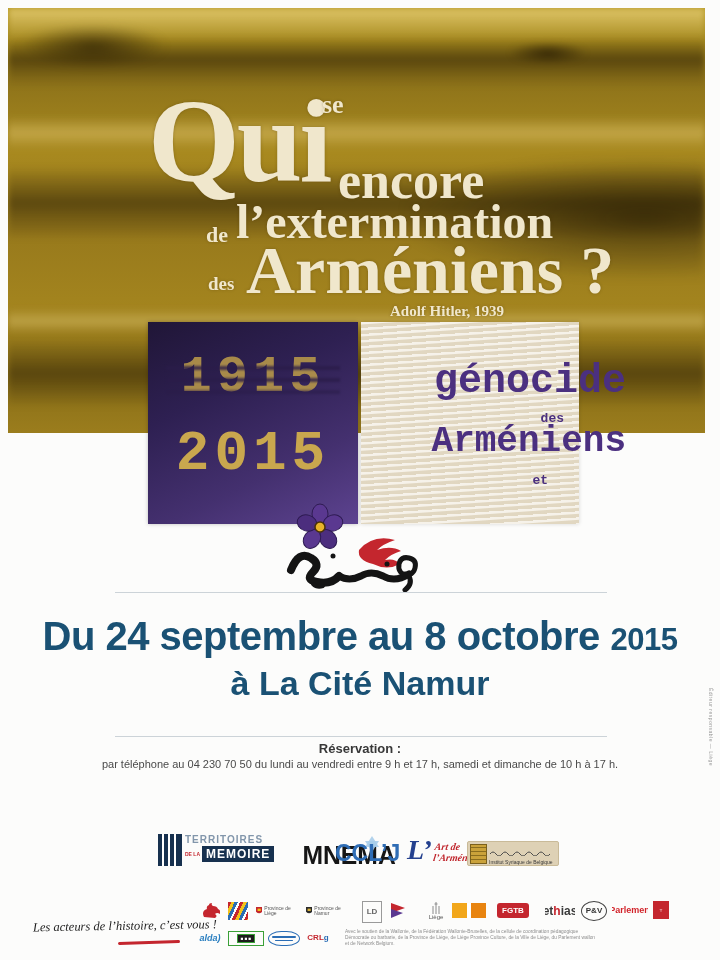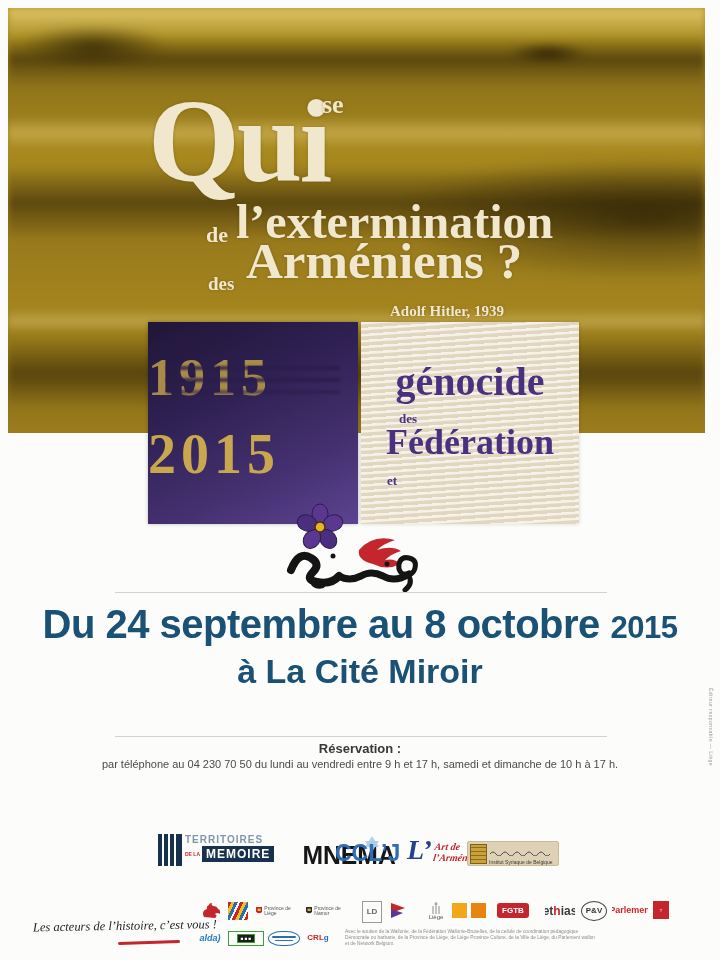--- a/index.html
+++ b/index.html
@@ -25,40 +25,40 @@
   .hword{position:absolute;font-family:"Liberation Serif",serif;font-weight:bold;color:#f0e7cc;
     text-shadow:0 0 3px rgba(70,50,10,.35);line-height:1;white-space:nowrap;}
 
   
   #panel-purple{left:148px;top:322px;width:210px;height:202px;
     background:linear-gradient(155deg,#201637 0%,#2e2052 35%,#44306f 70%,#5d4390 100%);
     box-shadow:0 0 4px rgba(0,0,0,.25);}
   #panel-cream{left:361px;top:322px;width:218px;height:202px;
     background:repeating-linear-gradient(176deg,rgba(255,255,255,.55) 0 2px,rgba(214,203,178,.5) 3px 6px),#ece3d0;
     box-shadow:0 0 4px rgba(0,0,0,.15);}
-  .yeartxt{position:absolute;width:100%;font-family:Liberation Serif, serif;
+  .yeartxt{position:absolute;width:100%;text-align:center;font-family:Liberation Mono, monospace;
     font-weight:bold;letter-spacing:5px;line-height:1;}
   #y1915{top:30px;font-size:52px;color:#b3944a;opacity:.92;}
   #y2015{top:104px;font-size:56px;color:#c9a74e;}
   .scratch{position:absolute;left:18px;right:18px;height:4px;background:rgba(42,29,74,.8);filter:blur(1px);}
-  .sub{position:absolute;width:100%;text-align:center;font-family:Liberation Serif, serif;
-    font-weight:bold;color:#4b3080;line-height:1;}
+  .sub{position:absolute;width:100%;text-align:right;font-family:Liberation Mono, monospace;
+    font-weight:bold;color:#4b3080;line-height:1;padding-left:47px;}
   .sub-small{font-size:13px;font-weight:bold;}
 
   
   #flower{left:295px;top:503px;width:50px;height:50px;}
 
   
   #calligraphy{left:283px;top:526px;width:150px;height:68px;}
 
   .sep{position:absolute;left:115px;width:492px;height:1px;background:#ccd3d8;}
 
   
   #event{left:0;top:602px;width:720px;text-align:center;color:#1a5174;}
-  #date-main{font-size:40px;font-weight:bold;letter-spacing:-.5px;line-height:1.1;}
+  #date-main{font-size:40px;font-weight:bold;letter-spacing:-.5px;line-height:1.1;margin-top:12px;}
   #date-year{font-size:31px;font-weight:bold;}
   #venue{font-size:34px;font-weight:bold;margin-top:6px;}
 
   
   #reservation{left:0;top:741px;width:720px;text-align:center;color:#4a4a4a;}
   #res-title{font-size:13px;font-weight:bold;color:#383838;}
   .res-line{font-size:11px;margin-top:2px;}
   .res-link{color:#5fa8cd;}
 
   
@@ -127,39 +127,40 @@
     <div class="streak s3"></div>
     <div class="streak s4"></div>
     <div class="streak s5"></div>
     <div class="streak s6"></div>
     <div class="abs blob1"></div>
     <div class="abs blob2"></div>
     <div class="abs blob3"></div>
 
     <div class="hword" style="left:140px;top:75px;font-size:118px;letter-spacing:-3px;">Qui</div>
     <div class="hword" style="left:314px;top:84px;font-size:26px;">se</div>
+    <div class="hword" style="left:330px;top:147px;font-size:52px;">encore</div>
     <div class="hword" style="left:198px;top:216px;font-size:22px;">de</div>
     <div class="hword" style="left:228px;top:190px;font-size:48px;">l’extermination</div>
     <div class="hword" style="left:200px;top:266px;font-size:19px;">des</div>
-    <div class="hword" style="left:238px;top:228px;font-size:51px;">Arméniens ?</div>
+    <div class="hword" style="left:238px;top:228px;font-size:68px;">Arméniens ?</div>
     <div class="hword" style="left:382px;top:296px;font-size:15px;">Adolf Hitler, 1939</div>
   </div>
 
   <div id="panel-purple" class="abs">
     <div id="y1915" class="yeartxt">1915</div>
     <div class="scratch" style="top:44px;"></div>
     <div class="scratch" style="top:56px;"></div>
     <div class="scratch" style="top:68px;opacity:.7;"></div>
     <div id="y2015" class="yeartxt">2015</div>
   </div>
 
   <div id="panel-cream" class="abs">
     <div class="sub" style="top:40px;font-size:40px;">génocide</div>
     <div class="sub sub-small" style="top:90px;left:-62px;">des</div>
-    <div class="sub" style="top:102px;font-size:36px;">Fédération</div>
+    <div class="sub" style="top:102px;font-size:36px;">Arméniens</div>
     <div class="sub sub-small" style="top:152px;left:-78px;">et</div>
   </div>
 
   <svg id="flower" class="abs" viewBox="0 0 50 50">
     <g stroke="#2e1b52" stroke-width="1">
       <ellipse cx="25" cy="11" rx="8" ry="10" fill="#5a3890"></ellipse>
       <ellipse cx="38" cy="20" rx="8" ry="10" fill="#5a3890" transform="rotate(72 38 20)"></ellipse>
       <ellipse cx="33" cy="36" rx="8" ry="10" fill="#4c2e7e" transform="rotate(144 33 36)"></ellipse>
       <ellipse cx="17" cy="36" rx="8" ry="10" fill="#5a3890" transform="rotate(-144 17 36)"></ellipse>
       <ellipse cx="12" cy="20" rx="8" ry="10" fill="#4c2e7e" transform="rotate(-72 12 20)"></ellipse>
@@ -179,21 +180,21 @@
     <circle cx="104" cy="38" r="2.5" fill="#141414"></circle>
   </svg>
 
   <div class="sep" style="top:592px;"></div>
 
   <div id="event" class="abs">
     <div id="date-main">
       <span>Du 24 septembre au 8 octobre</span>
       <span id="date-year">2015</span>
     </div>
-    <div id="venue">à La Cité Miroir</div>
+    <div id="venue">à La Cité Namur</div>
   </div>
 
   <div class="sep" style="top:736px;"></div>
 
   <div id="reservation" class="abs">
     <div id="res-title">Réservation :</div>
     <div class="res-line">par téléphone  au 04 230 70 50 du lundi au vendredi entre 9 h et 17 h, samedi et dimanche de 10 h à 17 h.</div>
   </div>
 
   <div id="tdm" class="plogo">

